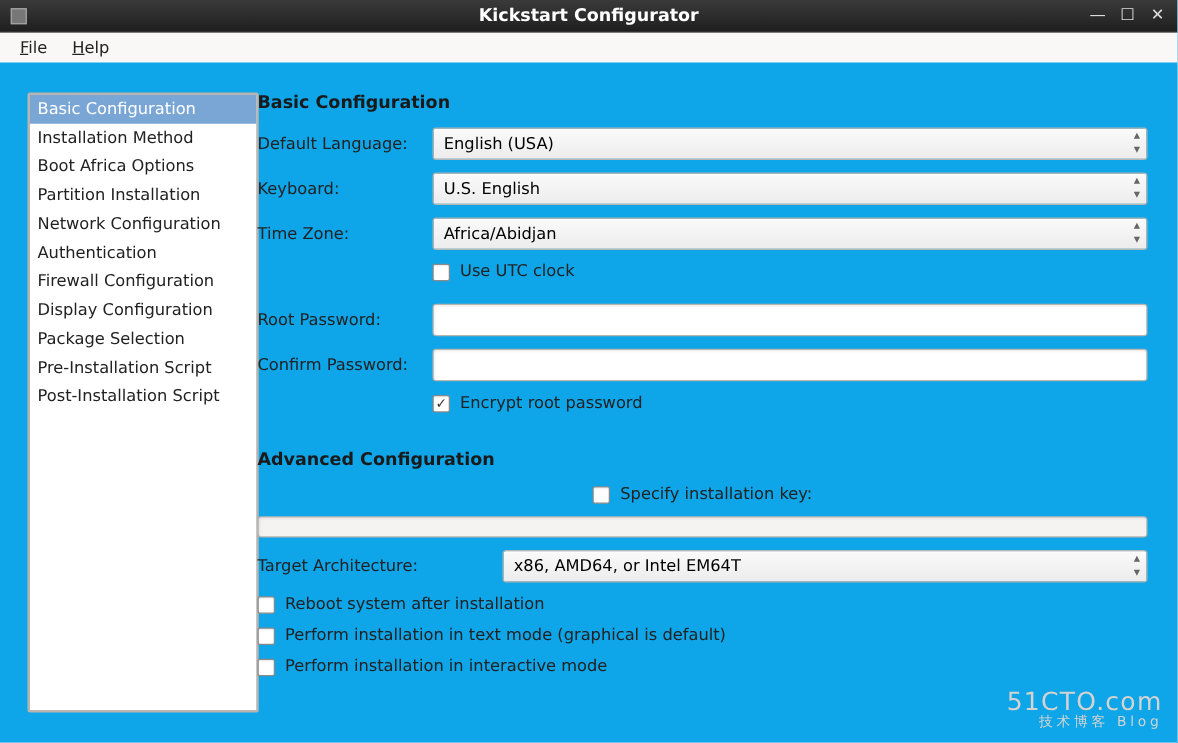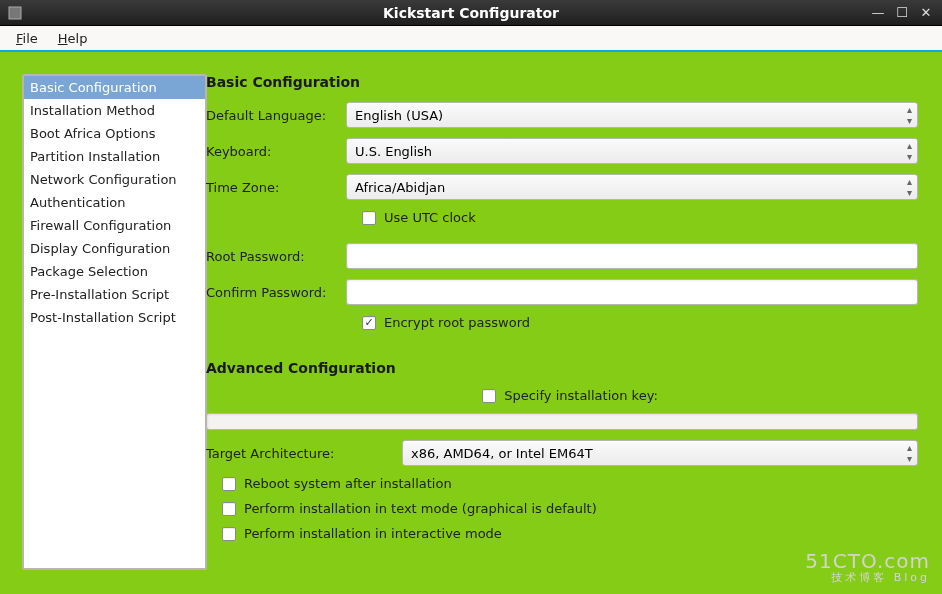--- a/index.html
+++ b/index.html
@@ -67,21 +67,21 @@
   .menu-item {
     padding: 3px 10px;
     color: #222;
     cursor: pointer;
   }
   .menu-item .mn { text-decoration: underline; }
   
   .content {
     display: flex;
     height: calc(594px - 26px - 26px);
-    background: #84cc16;
+    background: #0ea5e9;
   }
   .sidebar-wrap {
     width: 196px;
     padding: 22px 0 22px 22px;
   }
   .sidebar {
     width: 185px;
     height: 496px;
     background: #fff;
     border: 2px solid #b8b4b0;
@@ -156,21 +156,20 @@
     font-family: inherit;
     font-size: 13px;
   }
   .check-row {
     display: flex;
     align-items: center;
     gap: 8px;
     color: #222;
     cursor: pointer;
     margin-bottom: 4px;
-    margin-left: 16px;
   }
   .check-box {
     width: 14px; height: 14px;
     border: 1px solid #8a8a8a;
     border-radius: 2px;
     background: #fff;
     display: inline-flex;
     align-items: center;
     justify-content: center;
     flex-shrink: 0;

